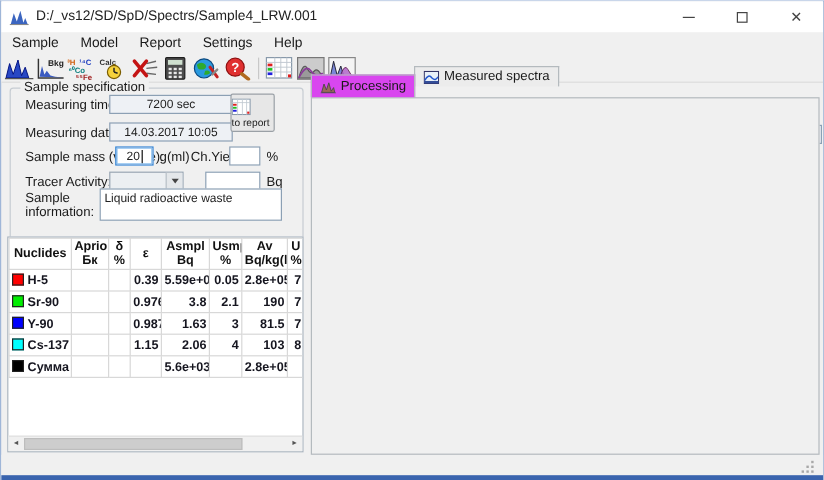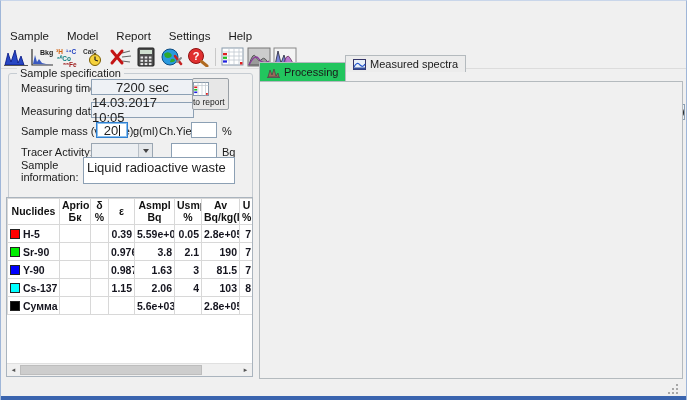--- a/index.html
+++ b/index.html
@@ -23,21 +23,21 @@
   
   .toolbar { position:absolute; left:0; top:44px; width:100%; height:24px; background:#f0f0f0;
              border-bottom:1px solid #dcdcdc; display:flex; align-items:center; padding-left:2px; }
   .tbtn { width:26px; height:22px; display:flex; align-items:center; justify-content:center; }
   .tsep { width:1px; height:18px; background:#c8c8c8; margin:0 4px; }
   
   .groupbox { position:absolute; border:1px solid #c6ccd2; border-radius:3px; }
   .gb-label { position:absolute; top:-7px; left:8px; background:#f0f0f0; padding:0 3px;
               font-size:11px; color:#1a1a1a; white-space:nowrap; }
   .lbl { position:absolute; font-size:11px; color:#1a1a1a; white-space:nowrap; }
-  .field { position:absolute; border:1px solid #8ca0b4; background:#eef1f5; font-size:13px;
+  .field { position:absolute; border:1px solid #8ca0b4; background:#eef1f5; font-size:10px;
            color:#222; display:flex; align-items:center; justify-content:center; }
   .field.white { background:#fff; }
   .field.left { justify-content:flex-start; padding-left:3px; }
   .field.focused { border:1px solid #2f7fd0; box-shadow:inset 0 0 0 1px #8cc0ee; }
   .caret { width:1px; height:11px; background:#111; margin-left:1px; }
   .combo { position:absolute; border:1px solid #9aa6b2; background:#eceff2; }
   .combo .arrowzone { position:absolute; right:0; top:0; bottom:0; width:14px; border-left:1px solid #b8c0c8;
                       background:#e4e7ea; display:flex; align-items:center; justify-content:center; }
   .combo .arrow { width:0; height:0; border-left:3.5px solid transparent; border-right:3.5px solid transparent;
                   border-top:4px solid #444; }
@@ -60,36 +60,54 @@
   table.nt td.num { text-align:right; font-weight:700; color:#15151f; }
   table.nt td.name { font-weight:700; color:#15151f; }
   .swatch { display:inline-block; width:10px; height:10px; border:1px solid #222; margin-right:3px; vertical-align:-1px; }
   .hscroll { position:absolute; left:0; bottom:0; width:245px; height:13px; background:#f0f0f0;
              border-top:1px solid #e0e0e0; display:flex; }
   .harrow { width:13px; height:12px; font-size:6px; color:#555; display:flex; align-items:center; justify-content:center; }
   .hthumb { width:182px; height:10px; margin-top:1px; background:#cdcdcd; border:1px solid #bdbdbd; }
   
   .tab { position:absolute; display:flex; align-items:center; gap:4px; font-size:11px; color:#1a1a1a;
          border:1px solid #b4babe; border-bottom:none; padding:0 7px; }
-  .tab.active { background:#22c55e; height:19px; top:61px; z-index:3; }
+  .tab.active { background:#d946ef; height:19px; top:61px; z-index:3; }
   .tab.inactive { background:#ececec; height:17px; top:54px; z-index:1; }
   .tabpanel { position:absolute; left:258px; top:80px; width:424px; height:298px; background:#f0f0f0;
               border:1px solid #b4babe; z-index:2; }
   .chartpanel { position:absolute; left:264px; top:134px; width:408px; height:238px;
                 border:1px solid #cdd2d6; background:#f0f0f0; }
   
   .statusbar { position:absolute; left:0; top:378px; width:100%; height:17px; background:#f0f0f0; }
   .grip { position:absolute; right:6px; top:381px; }
   .bottomstrip { position:absolute; left:0; top:395px; width:100%; height:5px; background:#3a64ae; }
 </style>
 </head>
 <body>
 
 <div class="window">
 
+  <div class="titlebar">
+    <svg class="appicon" viewBox="0 0 16 14">
+      <path d="M1 13 L3.5 4 6 11 9 2 11.5 12 13 8 15 13 Z" fill="#3b65c0"></path>
+      <path d="M0 13.5 H16" stroke="#888" stroke-width="1"></path>
+    </svg>
+    <span class="title">D:/_vs12/SD/SpD/Spectrs/Sample4_LRW.001</span>
+    <div class="wincontrols">
+      <div class="winbtn">
+          <span class="glyph-min"></span>
+        </div>
+      <div class="winbtn">
+          <span class="glyph-max"></span>
+        </div>
+      <div class="winbtn">
+          <span class="glyph-close">✕</span>
+        </div>
+    </div>
+  </div>
 
   <div class="menubar">
     <span class="menuitem">Sample</span>
     <span class="menuitem">Model</span>
     <span class="menuitem">Report</span>
     <span class="menuitem">Settings</span>
     <span class="menuitem">Help</span>
   </div>
 
   <div class="toolbar">

